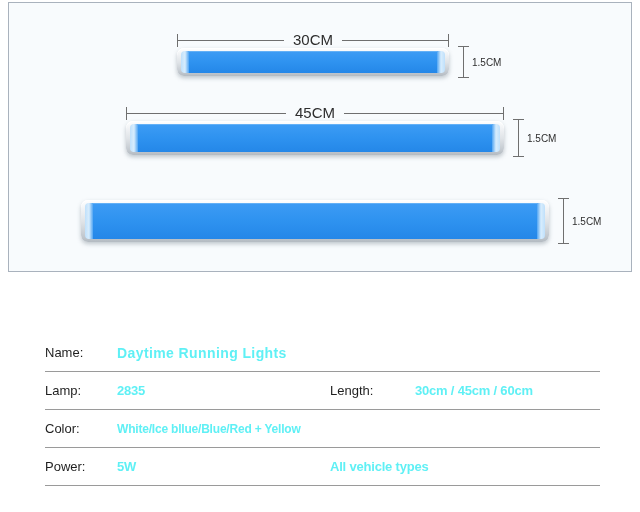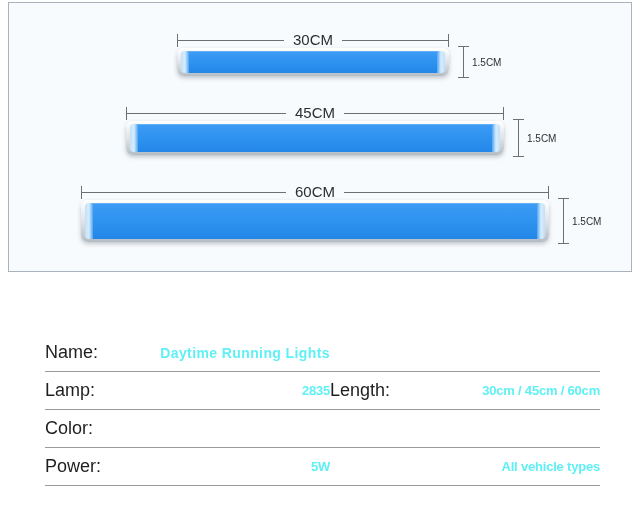--- a/index.html
+++ b/index.html
@@ -148,28 +148,28 @@
   }
   .spec-cell {
     display: flex;
     align-items: center;
     height: 100%;
     box-sizing: border-box;
   }
   .spec-cell.col-left  { width: 285px; }
   .spec-cell.col-right { width: 270px; }
   .spec-key {
-    font-size: 18px;
+    font-size: 13px;
     color: #1f1f1f;
     white-space: nowrap;
     flex: 0 0 auto;
   }
   .spec-val {
     flex: 1 1 auto;
-    text-align: right;
+    text-align: left;
     color: #5ff0f5;
     font-weight: bold;
     font-size: 13px;
     letter-spacing: -0.2px;
     white-space: nowrap;
     overflow: hidden;
   }
   .spec-cell.col-left  .spec-key { width: 72px; }
   .spec-cell.col-right .spec-key { width: 85px; }
   .spec-val.wide { font-size: 12px; }
@@ -217,26 +217,20 @@
     <div class="dim-v" style="left:394px; top:13px; height:38px;">
       <div class="v-rule"></div>
       <div class="vcap top"></div>
       <div class="vcap bottom"></div>
       <div class="v-label">1.5CM</div>
     </div>
   </div>
 
   <div class="product-row" style="left:64px; top:182px; width:530px; height:68px;">
 
-    <div class="dim-h" style="left:8px; top:0px; width:468px;">
-      <div class="dim-rule"></div>
-      <div class="tick left"></div>
-      <div class="tick right"></div>
-      <div class="dim-label">60CM</div>
-    </div>
 
     <div class="led-bar" style="left:8px; top:15px; width:468px; height:42px;">
       <div class="led-inner"></div>
     </div>
 
     <div class="dim-v" style="left:484px; top:13px; height:46px;">
       <div class="v-rule"></div>
       <div class="vcap top"></div>
       <div class="vcap bottom"></div>
       <div class="v-label">1.5CM</div>
@@ -261,20 +255,21 @@
     </div>
     <div class="spec-cell col-right">
       <span class="spec-key">Length:</span>
       <span class="spec-val">30cm / 45cm / 60cm</span>
     </div>
   </div>
 
   <div class="spec-row">
     <div class="spec-cell col-left">
       <span class="spec-key">Color:</span>
+      <span class="spec-val wide">White/Ice bllue/Blue/Red  + Yellow</span>
     </div>
   </div>
 
   <div class="spec-row">
     <div class="spec-cell col-left">
       <span class="spec-key">Power:</span>
       <span class="spec-val">5W</span>
     </div>
     <div class="spec-cell col-right">
       <span class="spec-val">All vehicle types</span>

